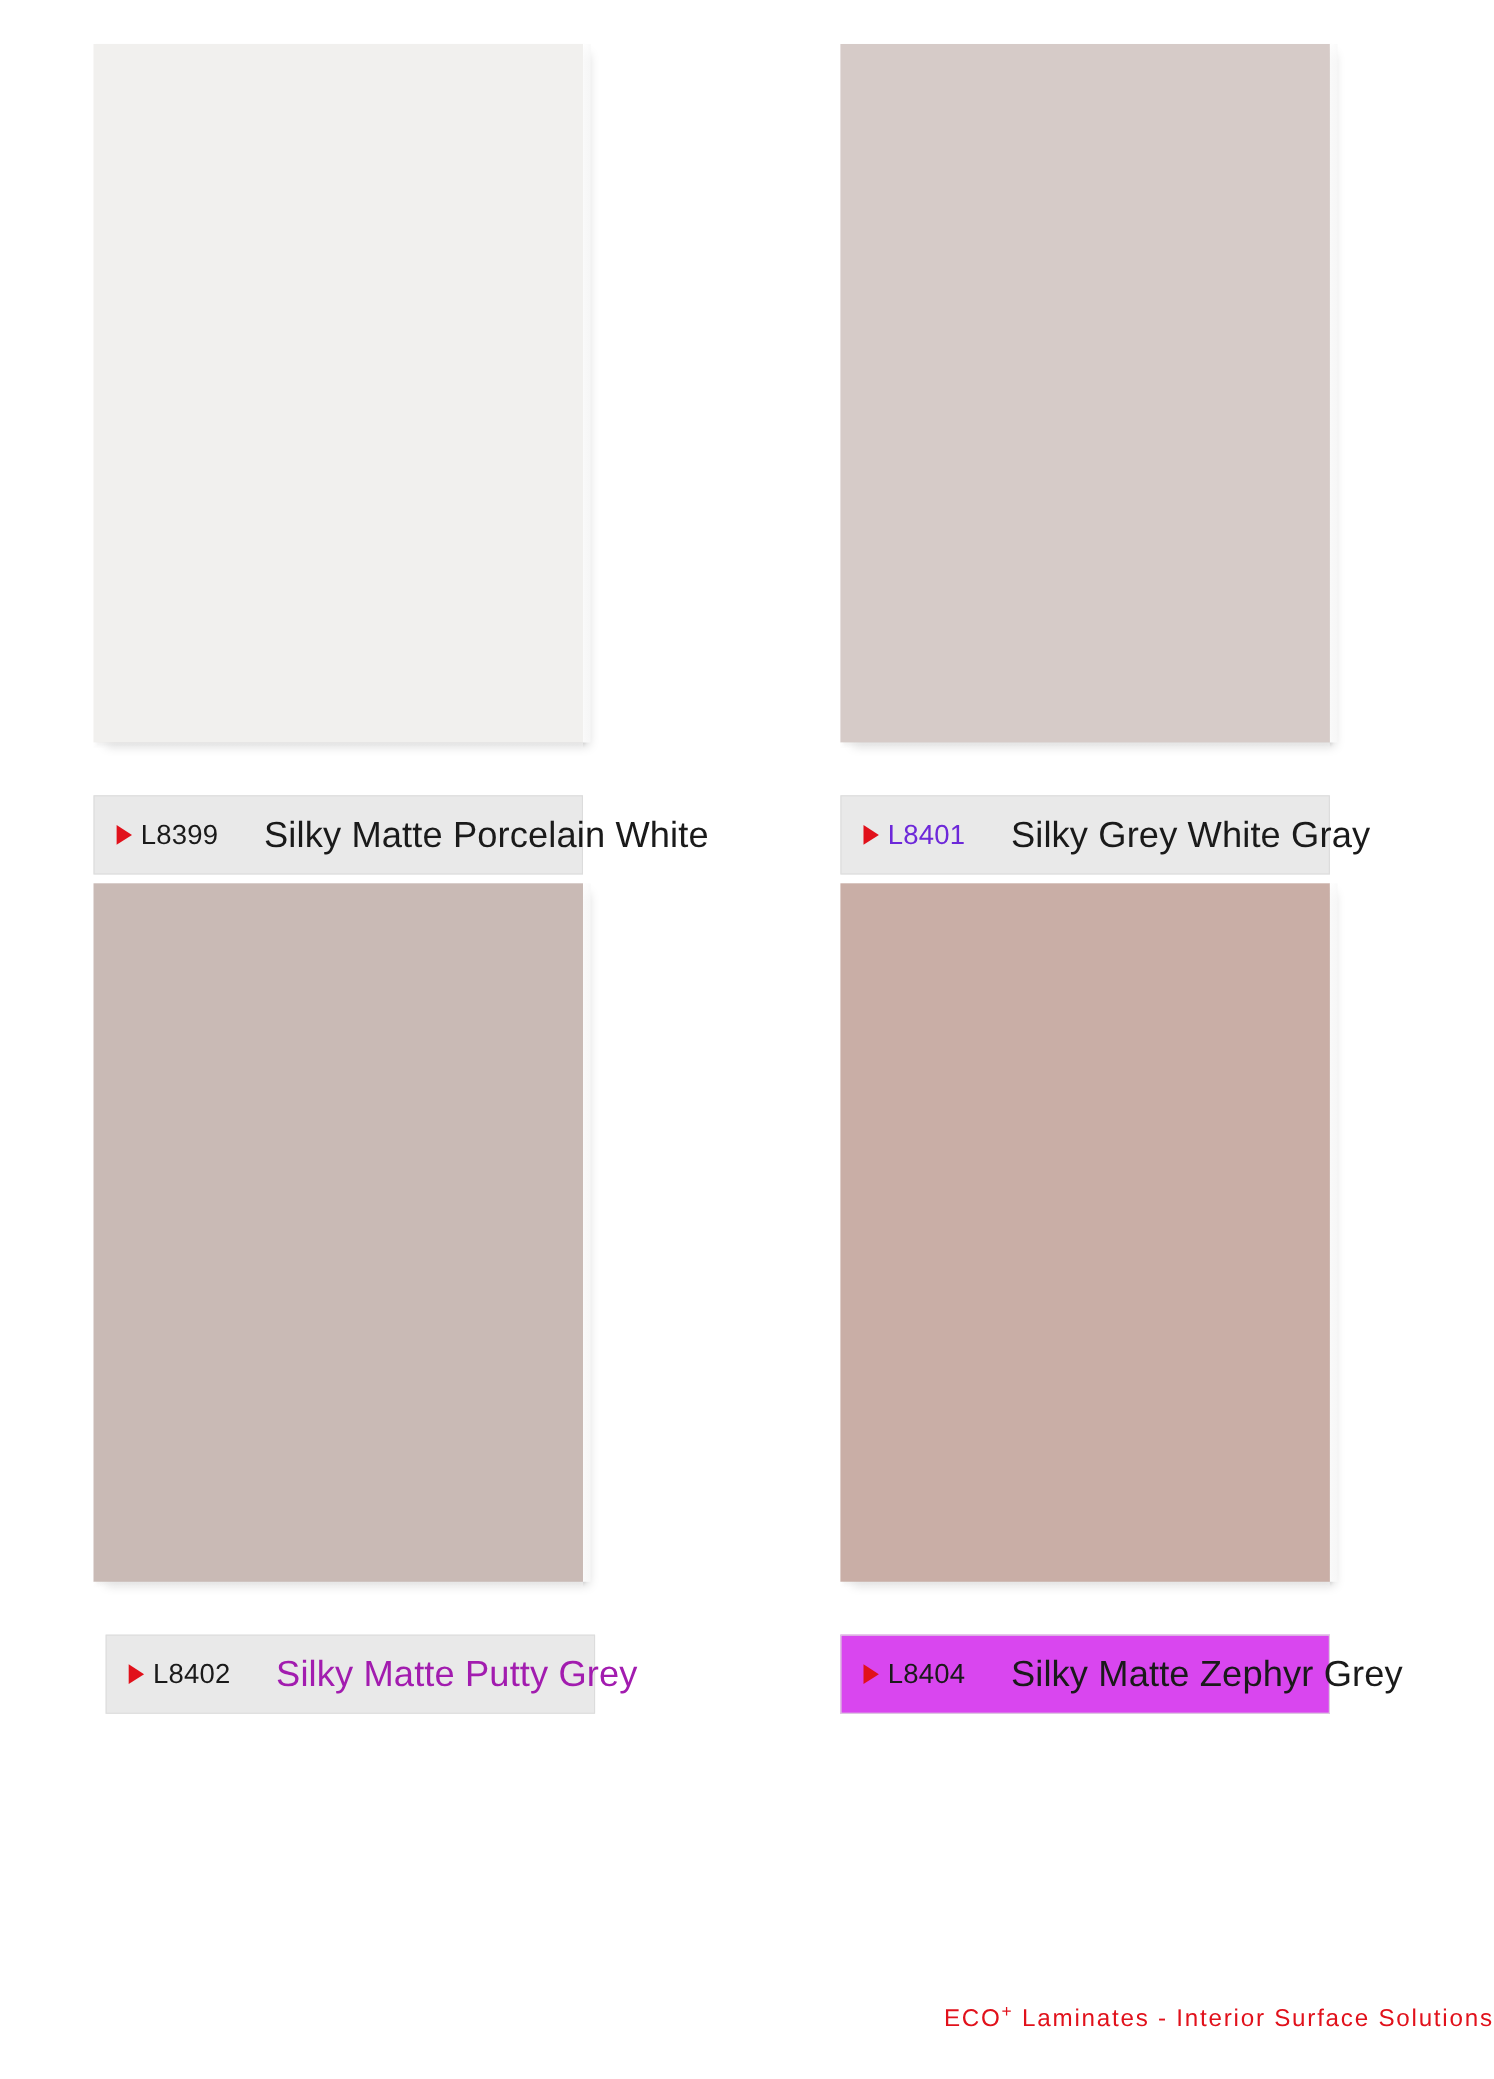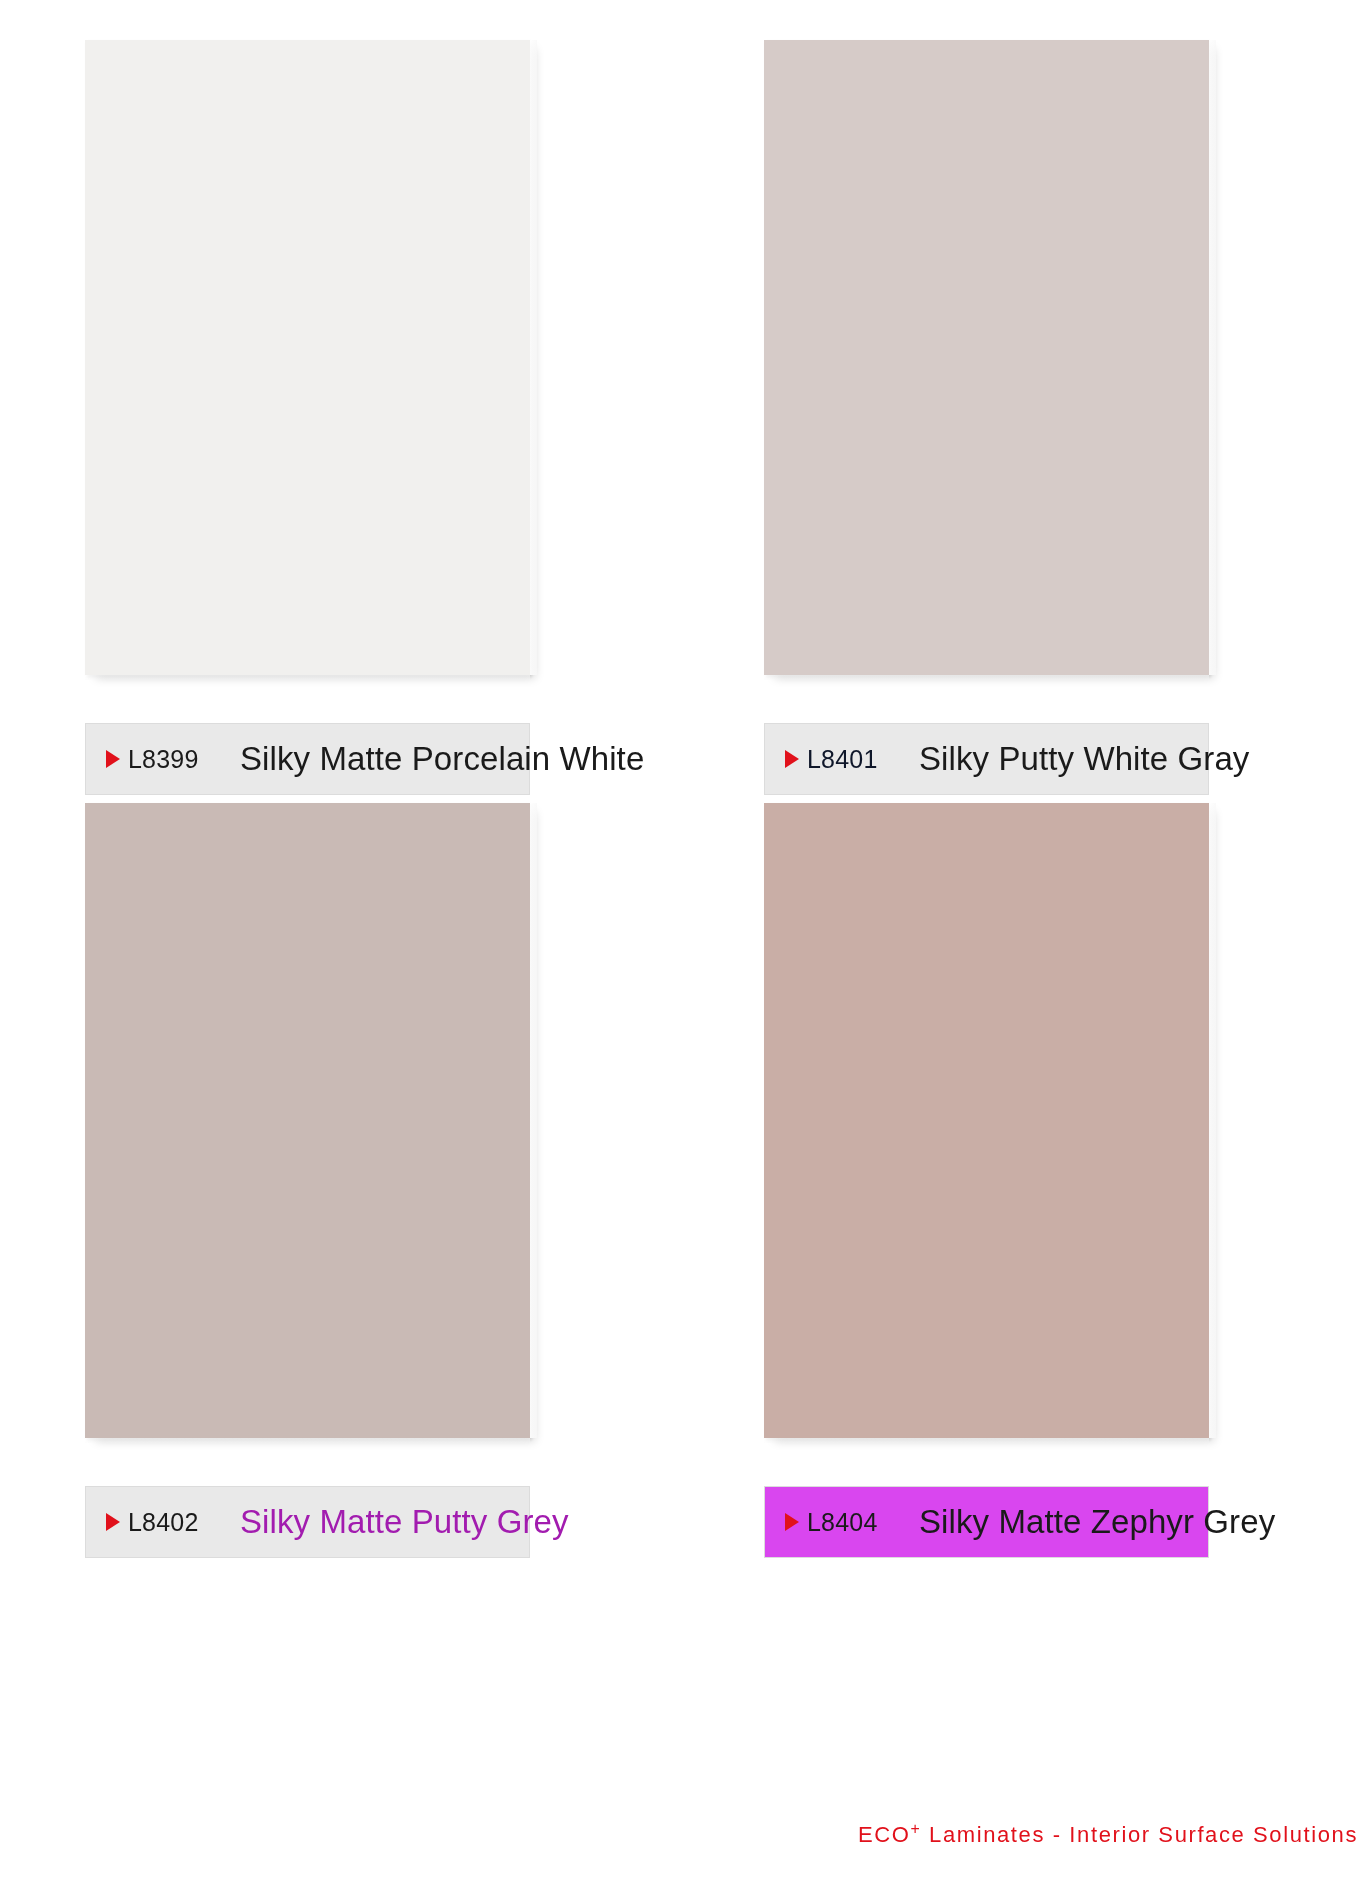--- a/index.html
+++ b/index.html
@@ -158,32 +158,32 @@
     </div>
 
     <div class="card">
       <div class="chip-wrap">
         <div class="chip" style="background: rgb(214, 203, 200);"></div>
         <div class="chip-edge-right"></div>
         <div class="chip-edge-bottom"></div>
       </div>
       <div class="label-band" style="background: rgb(233, 233, 233); border-color: rgb(220, 220, 220);">
         <span class="marker" style="border-left-color: rgb(225, 17, 27);"></span>
-        <span class="code" style="color: #0f172a;">L8401</span>
-        <span class="name" style="color: rgb(26, 26, 26);">Silky Putty White Gray</span>
+        <span class="code" style="color: #6d28d9;">L8401</span>
+        <span class="name" style="color: rgb(26, 26, 26);">Silky Grey White Gray</span>
       </div>
     </div>
 
     <div class="card">
       <div class="chip-wrap">
         <div class="chip" style="background: rgb(201, 186, 181);"></div>
         <div class="chip-edge-right"></div>
         <div class="chip-edge-bottom"></div>
       </div>
-      <div class="label-band" style="background: rgb(233, 233, 233); border-color: rgb(220, 220, 220);">
+      <div class="label-band" style="background: rgb(233, 233, 233); border-color: rgb(220, 220, 220); margin-left: 11px;">
         <span class="marker" style="border-left-color: rgb(225, 17, 27);"></span>
         <span class="code" style="color: rgb(26, 26, 26);">L8402</span>
         <span class="name" style="color: #a21caf;">Silky Matte Putty Grey</span>
       </div>
     </div>
 
     <div class="card">
       <div class="chip-wrap">
         <div class="chip" style="background: rgb(201, 174, 166);"></div>
         <div class="chip-edge-right"></div>

